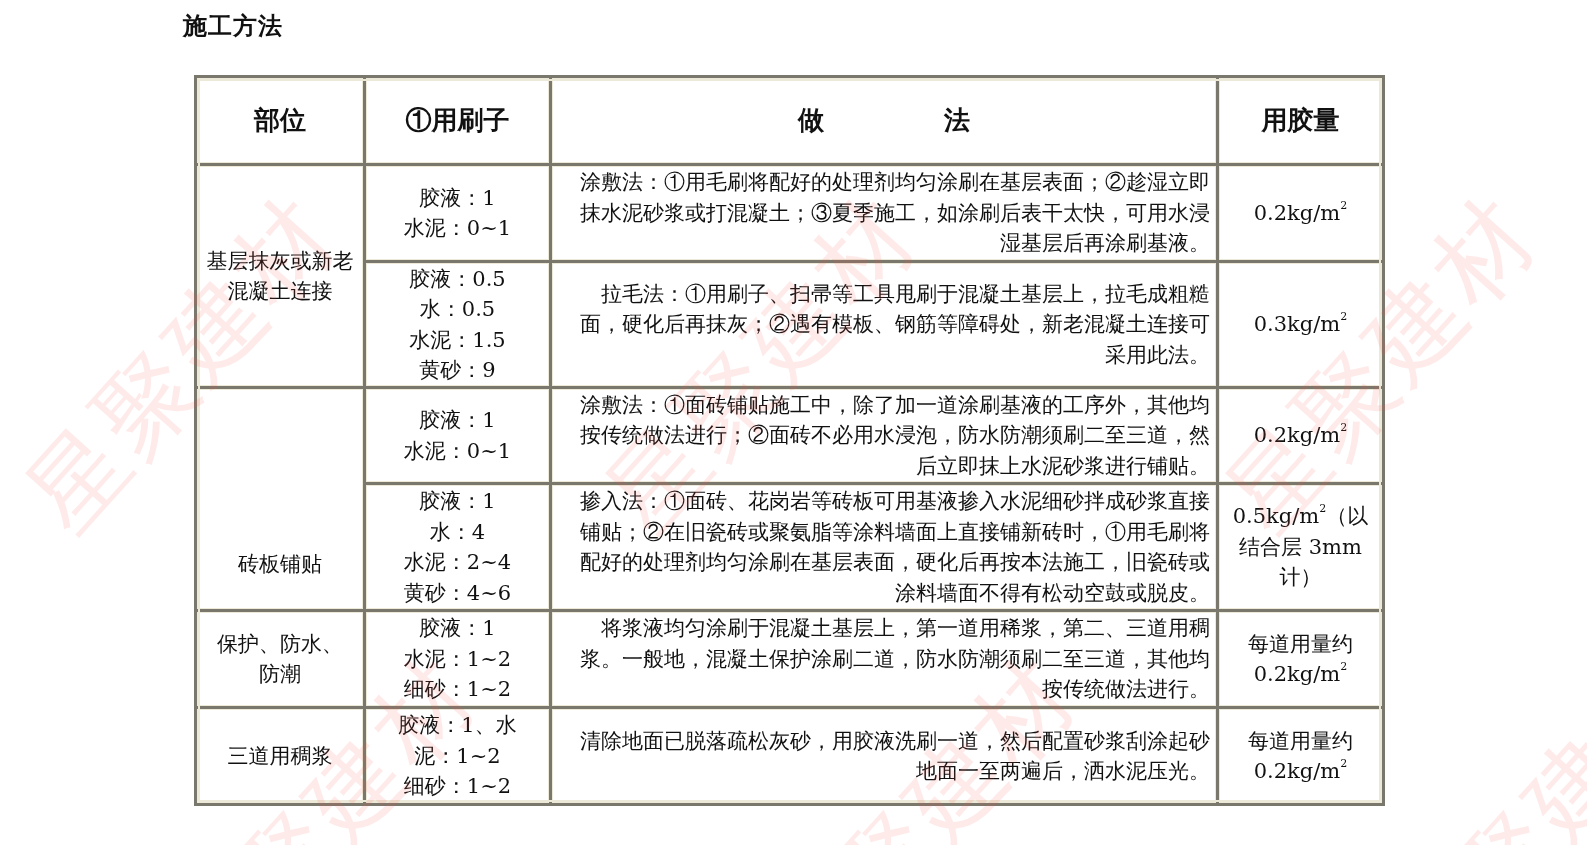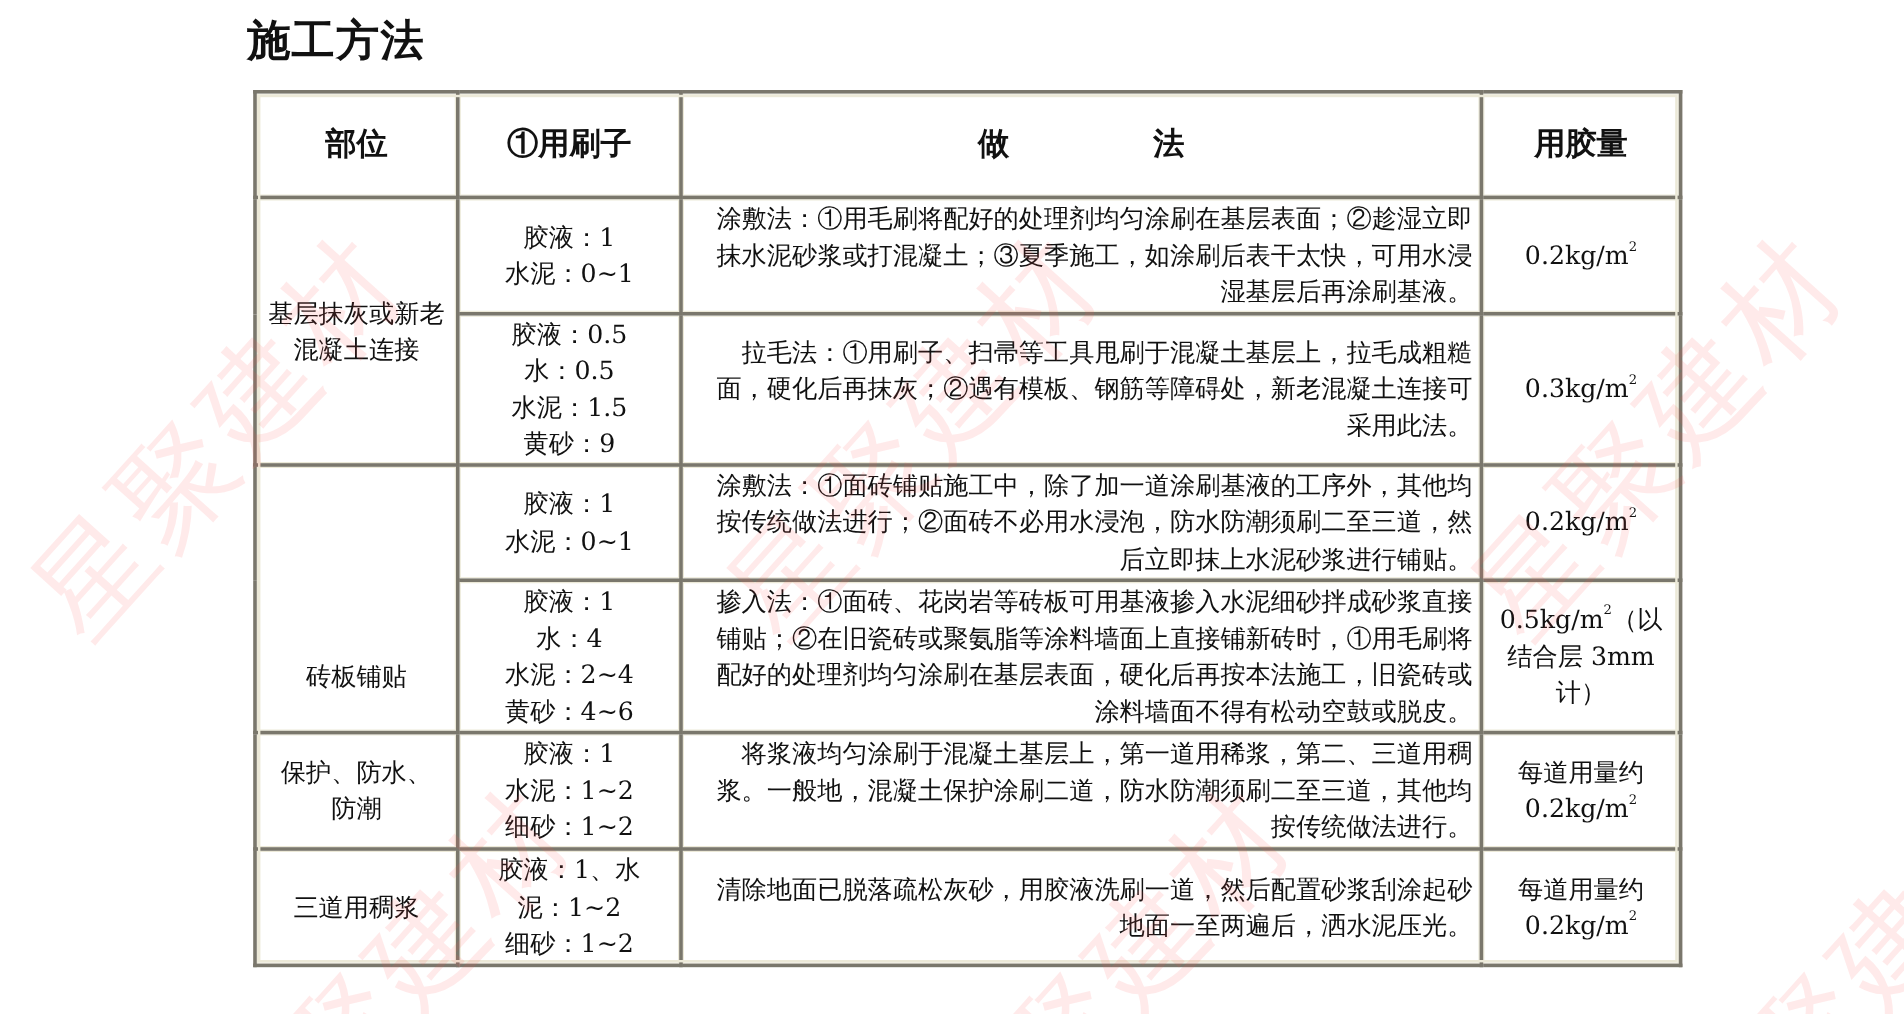--- a/index.html
+++ b/index.html
@@ -3,26 +3,25 @@
 <meta charset="utf-8">
 <style>
   html, body { margin: 0; padding: 0; background: #ffffff; }
   body {
     width: 1587px; height: 845px; position: relative; overflow: hidden;
     font-family: "DejaVu Serif", "Liberation Serif", serif;
     color: #111;
   }
   .title {
     position: absolute; left: 183px; top: 10px;
-    font-size: 36px; font-weight: 600; letter-spacing: 1px;
+    font-size: 24px; font-weight: 600; letter-spacing: 1px;
     font-family: "DejaVu Serif", serif;
-    margin-left: 23px;
   }
   .tbl-wrap {
-    position: absolute; left: 211px; top: 75px;
+    position: absolute; left: 194px; top: 75px;
     width: 1261px; height: 730px;
   }
   table {
     border-collapse: collapse;
     width: 1188px; height: 730px;
     table-layout: fixed;
     border: 3px solid #7a776c;
     outline: 2px solid #ece9d8;
     outline-offset: -6px;
   }

